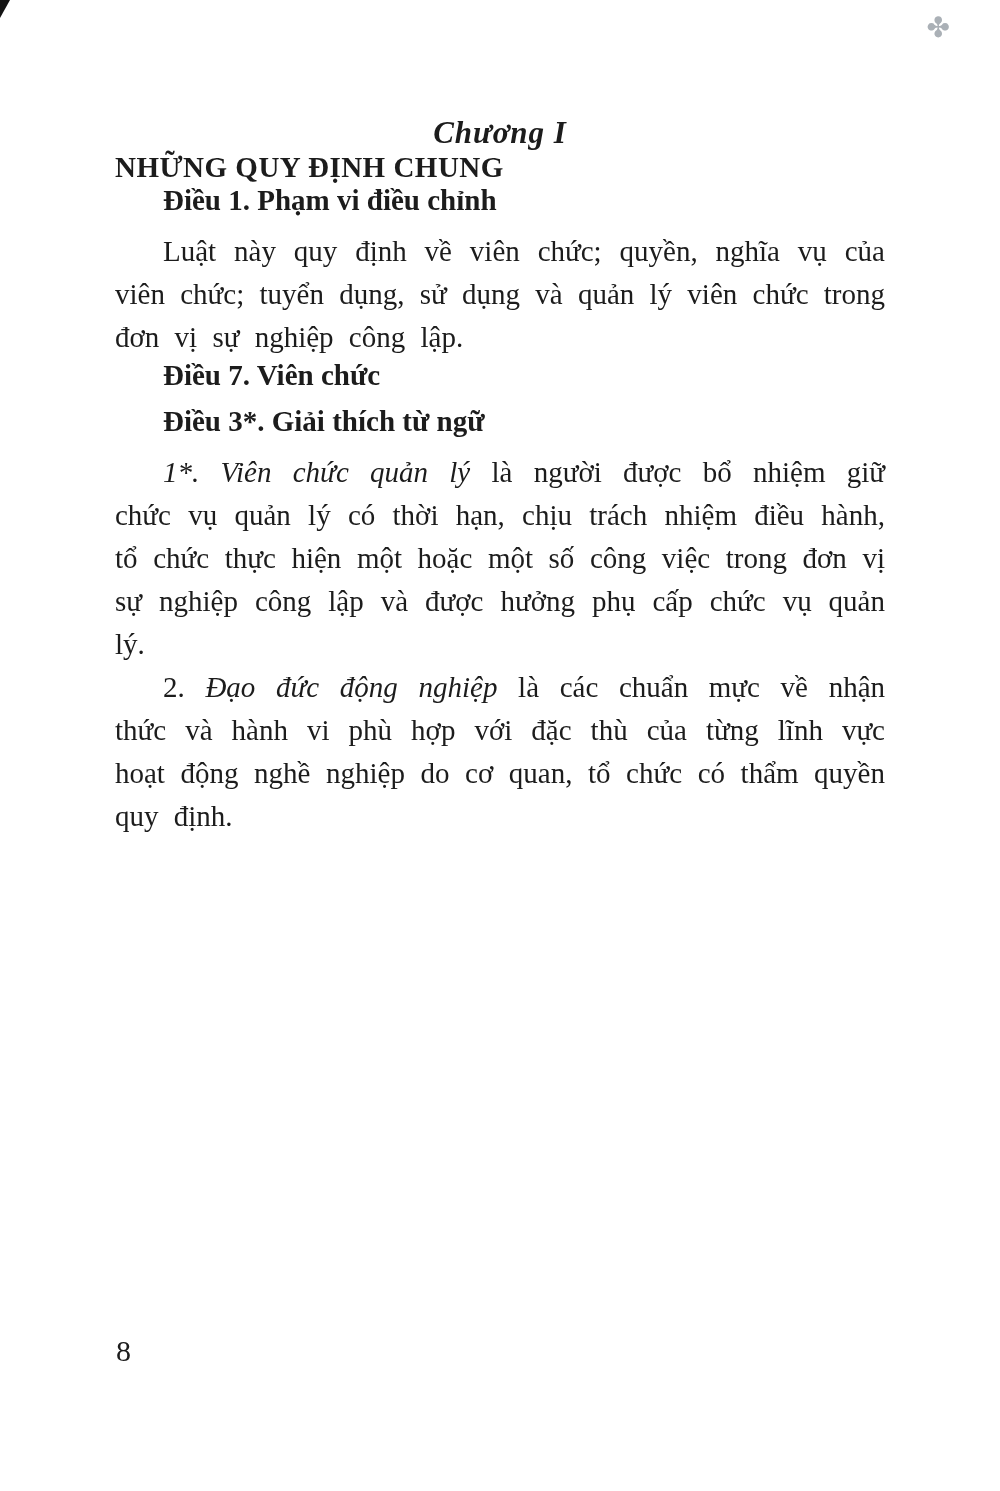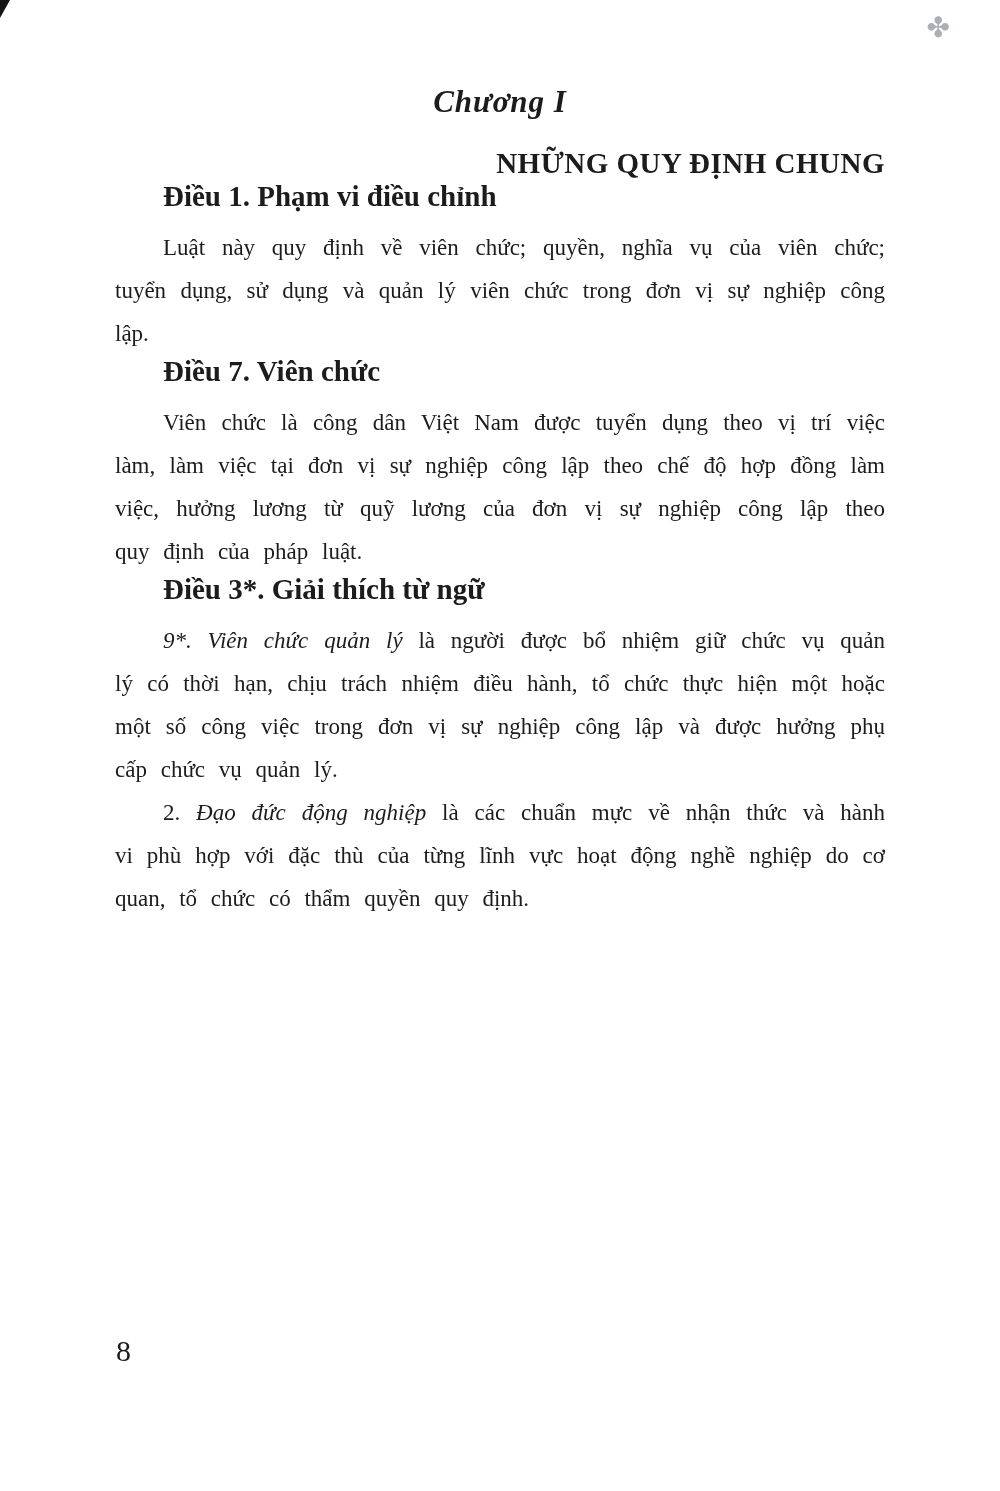--- a/index.html
+++ b/index.html
@@ -23,46 +23,45 @@
     position: absolute;
     top: 14px;
     right: 50px;
     font-family: "DejaVu Sans", sans-serif;
     font-size: 28px;
     line-height: 1;
     color: #aab0b6;
     user-select: none;
   }
   .content {
-    padding: 84px 115px 0 115px;
+    padding: 115px 115px 0 115px;
   }
   .chapter-label {
     text-align: center;
     font-size: 31px;
     font-weight: bold;
     font-style: italic;
     letter-spacing: 1px;
   }
   .chapter-title {
-    text-align: right;
+    text-align: left;
     font-size: 29px;
     font-weight: bold;
     letter-spacing: 0.5px;
-    margin-top: 27px;
   }
   .article-heading {
     font-size: 29px;
     font-weight: bold;
     text-indent: 48px;
     margin-bottom: 13px;
   }
   .article:first-of-type .article-heading { margin-top: 37px; }
   .article-heading.italic { }
   .para {
-    font-size: 23px;
+    font-size: 29px;
     line-height: 43px;
     text-align: justify;
     text-indent: 48px;
     word-spacing: 8px;
   }
   .seg-em { font-style: italic; }
   .page-number {
     position: absolute;
     left: 116px;
     top: 1334px;
@@ -82,24 +81,23 @@
 
   <div class="chapter-title">NHỮNG QUY ĐỊNH CHUNG</div>
 
   <div class="article">
     <div class="article-heading">Điều 1. Phạm vi điều chỉnh</div>
     <p class="para"><span>Luật này quy định về viên chức; quyền, nghĩa vụ của viên chức; tuyển dụng, sử dụng và quản lý viên chức trong đơn vị sự nghiệp công lập.</span></p>
   </div>
 
   <div class="article">
     <div class="article-heading">Điều 7. Viên chức</div>
-    <p class="para"><span>Viên chức là công dân Việt Nam được tuyển dụng theo vị trí việc làm, làm việc tại đơn vị sự nghiệp công lập theo chế độ hợp đồng làm việc, hưởng lương từ quỹ lương của đơn vị sự nghiệp công lập theo quy định của pháp luật.</span></p>
   </div>
 
   <div class="article">
     <div class="article-heading italic">Điều 3*. Giải thích từ ngữ</div>
-    <p class="para"><span class="seg-em">9*. Viên chức quản lý</span><span> là người được bổ nhiệm giữ chức vụ quản lý có thời hạn, chịu trách nhiệm điều hành, tổ chức thực hiện một hoặc một số công việc trong đơn vị sự nghiệp công lập và được hưởng phụ cấp chức vụ quản lý.</span></p>
+    <p class="para"><span class="seg-em">1*. Viên chức quản lý</span><span> là người được bổ nhiệm giữ chức vụ quản lý có thời hạn, chịu trách nhiệm điều hành, tổ chức thực hiện một hoặc một số công việc trong đơn vị sự nghiệp công lập và được hưởng phụ cấp chức vụ quản lý.</span></p>
     <p class="para"><span>2. </span><span class="seg-em">Đạo đức động nghiệp</span><span> là các chuẩn mực về nhận thức và hành vi phù hợp với đặc thù của từng lĩnh vực hoạt động nghề nghiệp do cơ quan, tổ chức có thẩm quyền quy định.</span></p>
   </div>
 
 </div>
 
 <div class="page-number">8</div>
 
 </body></html>

